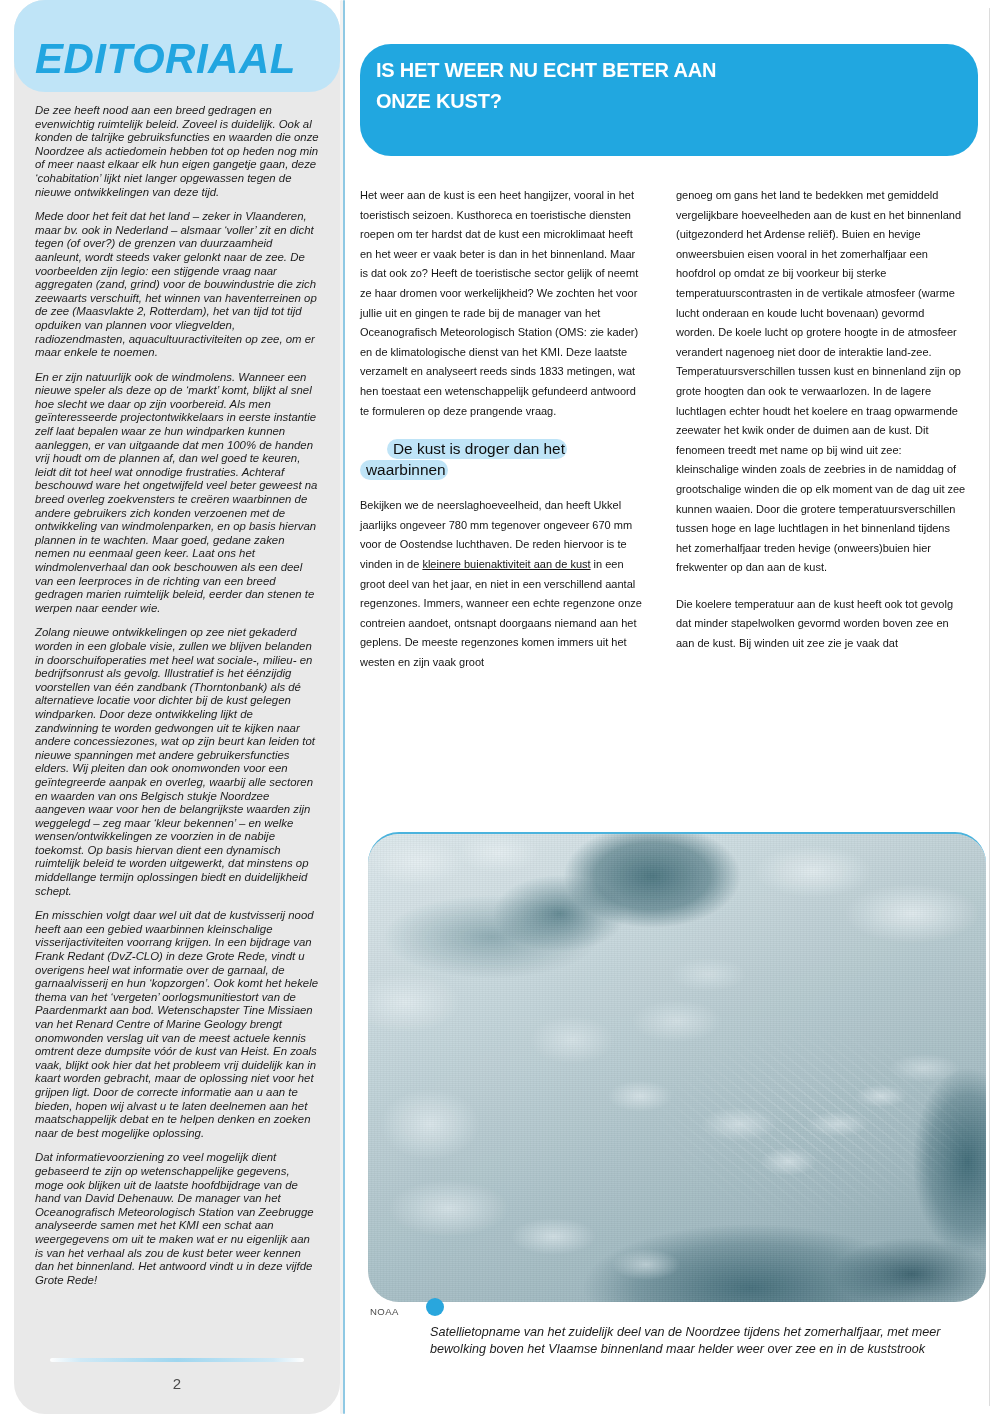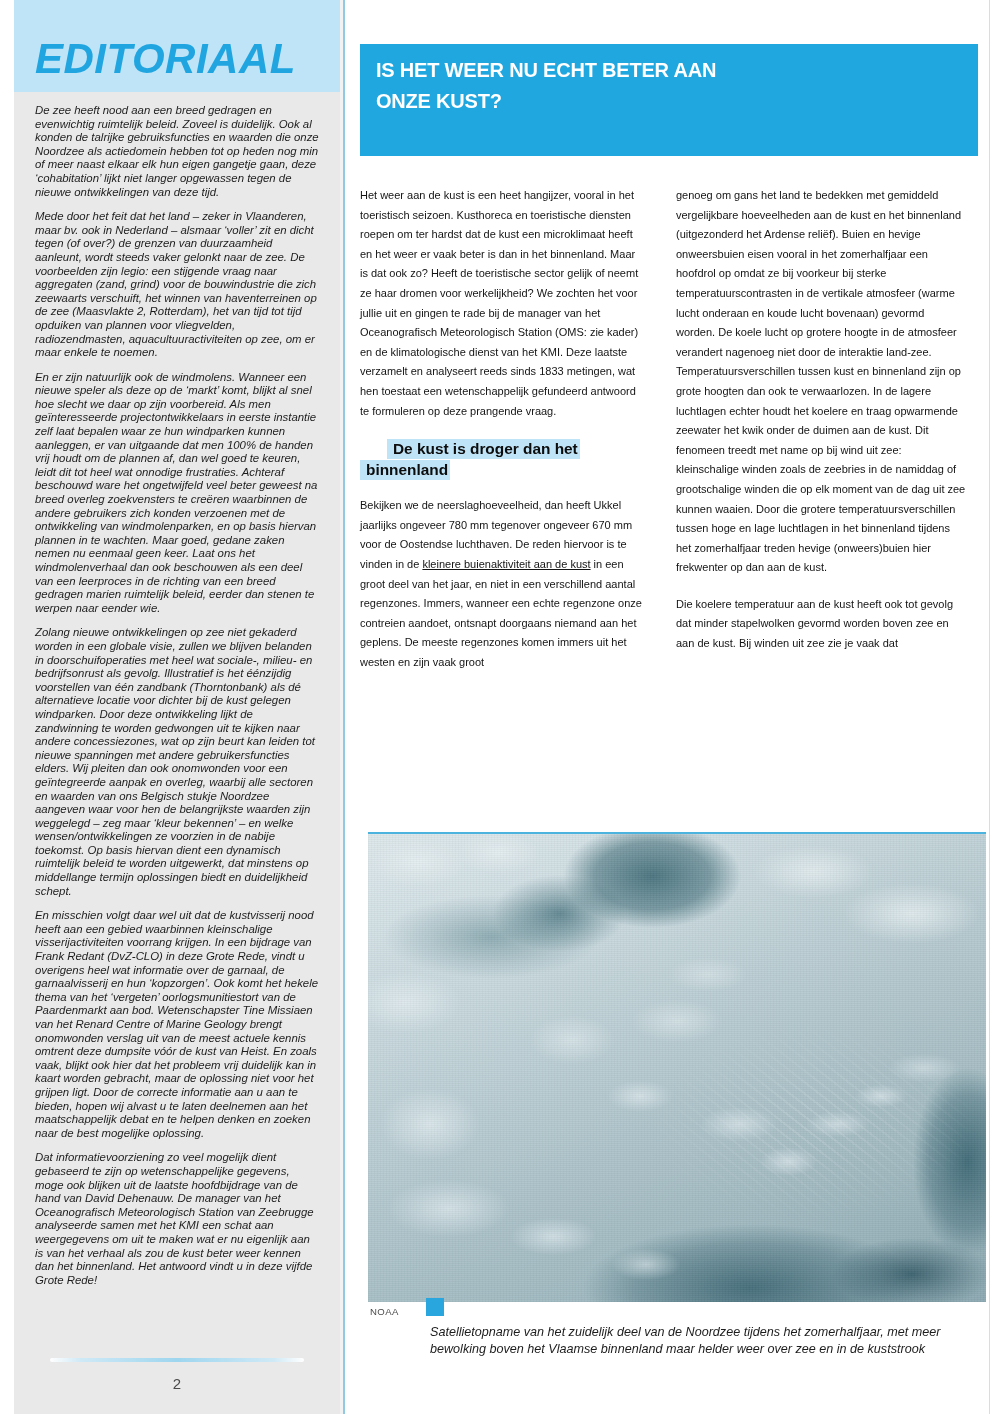--- a/index.html
+++ b/index.html
@@ -1,15 +1,15 @@
 <!DOCTYPE html>
 <html><head>
 <meta charset="utf-8">
 <style>
-  * { box-sizing: border-box; margin: 0; padding: 0; }
+  * { box-sizing: border-box; margin: 0; padding: 0; border-radius: 31px; }
 
   html, body {
     width: 1000px;
     height: 1414px;
     background: #ffffff;
     font-family: "Liberation Sans", sans-serif;
   }
 
   #page {
     position: relative;
@@ -168,21 +168,21 @@
     margin-bottom: 17px;
     text-align: left;
   }
   .body-para:last-child { margin-bottom: 0; }
 
   .underlined { text-decoration: underline; }
 
   #subhead {
     display: inline;
     font-family: "Liberation Sans", sans-serif;
-    font-weight: bold;
+    font-weight: normal;
     font-size: 15.4px;
     line-height: 21px;
     color: #0d0d0d;
     padding-left: 27px;
   }
   #subhead-wrap {
     margin-bottom: 16px;
     margin-top: 1px;
   }
   #subhead-wrap .hl {
@@ -347,21 +347,21 @@
         <span>IS HET WEER NU ECHT BETER AAN</span><br>
         <span>ONZE KUST?</span><br>
       </div>
     </div>
 
     <div id="col-left">
 
       <p class="body-para">Het weer aan de kust is een heet hangijzer, vooral in het toeristisch seizoen. Kusthoreca en toeristische diensten roepen om ter hardst dat de kust een microklimaat heeft en het weer er vaak beter is dan in het binnenland. Maar is dat ook zo? Heeft de toeristische sector gelijk of neemt ze haar dromen voor werkelijkheid? We zochten het voor jullie uit en gingen te rade bij de manager van het Oceanografisch Meteorologisch Station (OMS: zie kader) en de klimatologische dienst van het KMI. Deze laatste verzamelt en analyseert reeds sinds 1833 metingen, wat hen toestaat een wetenschappelijk gefundeerd antwoord te formuleren op deze prangende vraag.</p>
 
       <div id="subhead-wrap">
-        <span id="subhead"><span class="hl">De kust is droger dan het</span><br><span class="hl">binnenland</span></span>
+        <span id="subhead"><span class="hl">De kust is droger dan het</span><br><span class="hl">waarbinnen</span></span>
       </div>
 
       <p class="body-para"><span>Bekijken we de neerslaghoeveelheid, dan heeft Ukkel jaarlijks ongeveer 780 mm tegenover ongeveer 670 mm voor de Oostendse luchthaven. De reden hiervoor is te vinden in de </span><span class="underlined">kleinere buienaktiviteit aan de kust</span><span> in een groot deel van het jaar, en niet in een verschillend aantal regenzones. Immers, wanneer een echte regenzone onze contreien aandoet, ontsnapt doorgaans niemand aan het geplens. De meeste regenzones komen immers uit het westen en zijn vaak groot</span></p>
     </div>
 
     <div id="col-right">
       <p class="body-para">genoeg om gans het land te bedekken met gemiddeld vergelijkbare hoeveelheden aan de kust en het binnenland (uitgezonderd het Ardense reliëf). Buien en hevige onweersbuien eisen vooral in het zomerhalfjaar een hoofdrol op omdat ze bij voorkeur bij sterke temperatuurscontrasten in de vertikale atmosfeer (warme lucht onderaan en koude lucht bovenaan) gevormd worden. De koele lucht op grotere hoogte in de atmosfeer verandert nagenoeg niet door de interaktie land-zee. Temperatuursverschillen tussen kust en binnenland zijn op grote hoogten dan ook te verwaarlozen. In de lagere luchtlagen echter houdt het koelere en traag opwarmende zeewater het kwik onder de duimen aan de kust. Dit fenomeen treedt met name op bij wind uit zee: kleinschalige winden zoals de zeebries in de namiddag of grootschalige winden die op elk moment van de dag uit zee kunnen waaien. Door die grotere temperatuursverschillen tussen hoge en lage luchtlagen in het binnenland tijdens het zomerhalfjaar treden hevige (onweers)buien hier frekwenter op dan aan de kust.</p>
       <p class="body-para">Die koelere temperatuur aan de kust heeft ook tot gevolg dat minder stapelwolken gevormd worden boven zee en aan de kust. Bij winden uit zee zie je vaak dat</p>
     </div>
 

